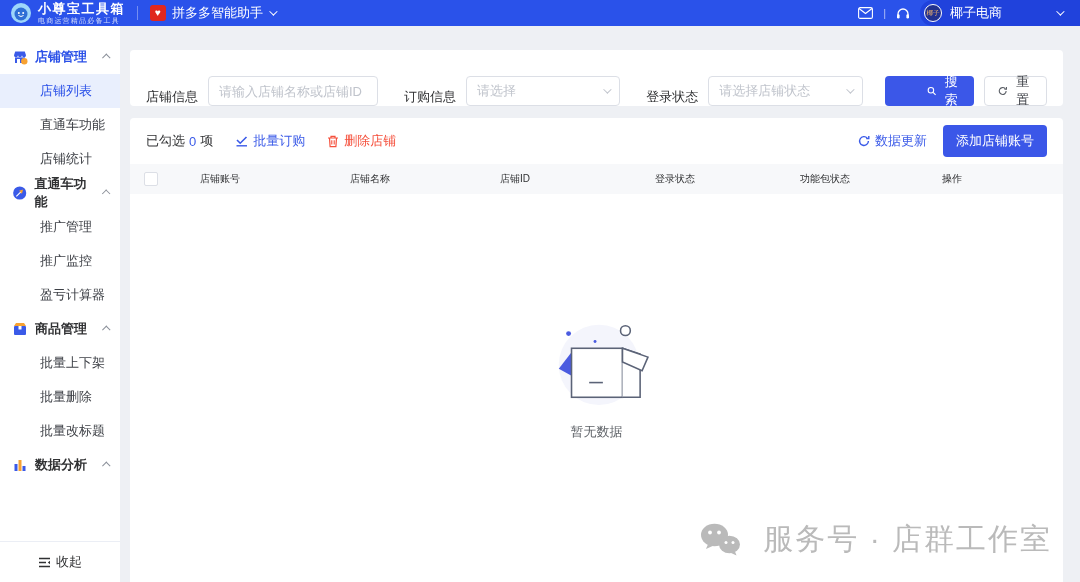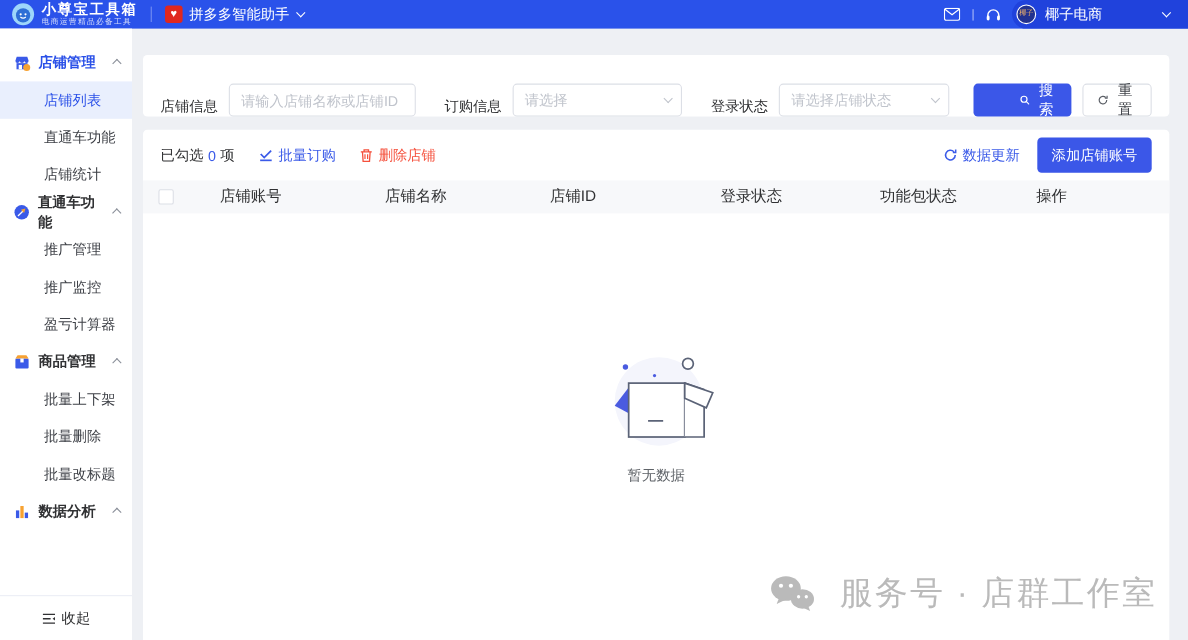--- a/index.html
+++ b/index.html
@@ -68,21 +68,21 @@
   .toolbar { height:46px; display:flex; align-items:center; padding:0 16px; font-size:13px; color:#303133; }
   .sel-count { color:#3a5ae8; margin:0 4px; }
   .tlink { color:#3a5ae8; display:inline-flex; align-items:center; gap:5px; cursor:pointer; margin-left:22px;text-align:center; }
   .tlink.danger { color:#f5503c; }
   .toolbar-right { margin-left:auto; display:flex; align-items:center; gap:16px; }
   .toolbar-right .tlink { margin-left:0; }
   .btn-add { height:32px; }
 
   .thead { height:30px; background:#f7f8fa; display:grid;
     grid-template-columns:56px 150px 150px 155px 145px 142px 1fr;
-    align-items:center; font-size:14px; color:#303133; padding-left:14px; }
+    align-items:center; font-size:10px; color:#303133; padding-left:14px; }
   .th-check { display:flex; align-items:center; }
   .checkbox { width:14px; height:14px; border:1px solid #dcdfe6; border-radius:2px; background:#fff; cursor:pointer; }
 
   .tbody-empty { flex:1; display:flex; flex-direction:column; align-items:center;
     justify-content:center; padding-bottom:30px; }
   .empty-text { font-size:13px; color:#5f6368; margin-top:12px; }
 
   
   .watermark { position:absolute; right:28px; bottom:22px; display:flex; align-items:center; gap:22px;
     color:#bababa; font-size:30px; letter-spacing:2px; pointer-events:none; }

